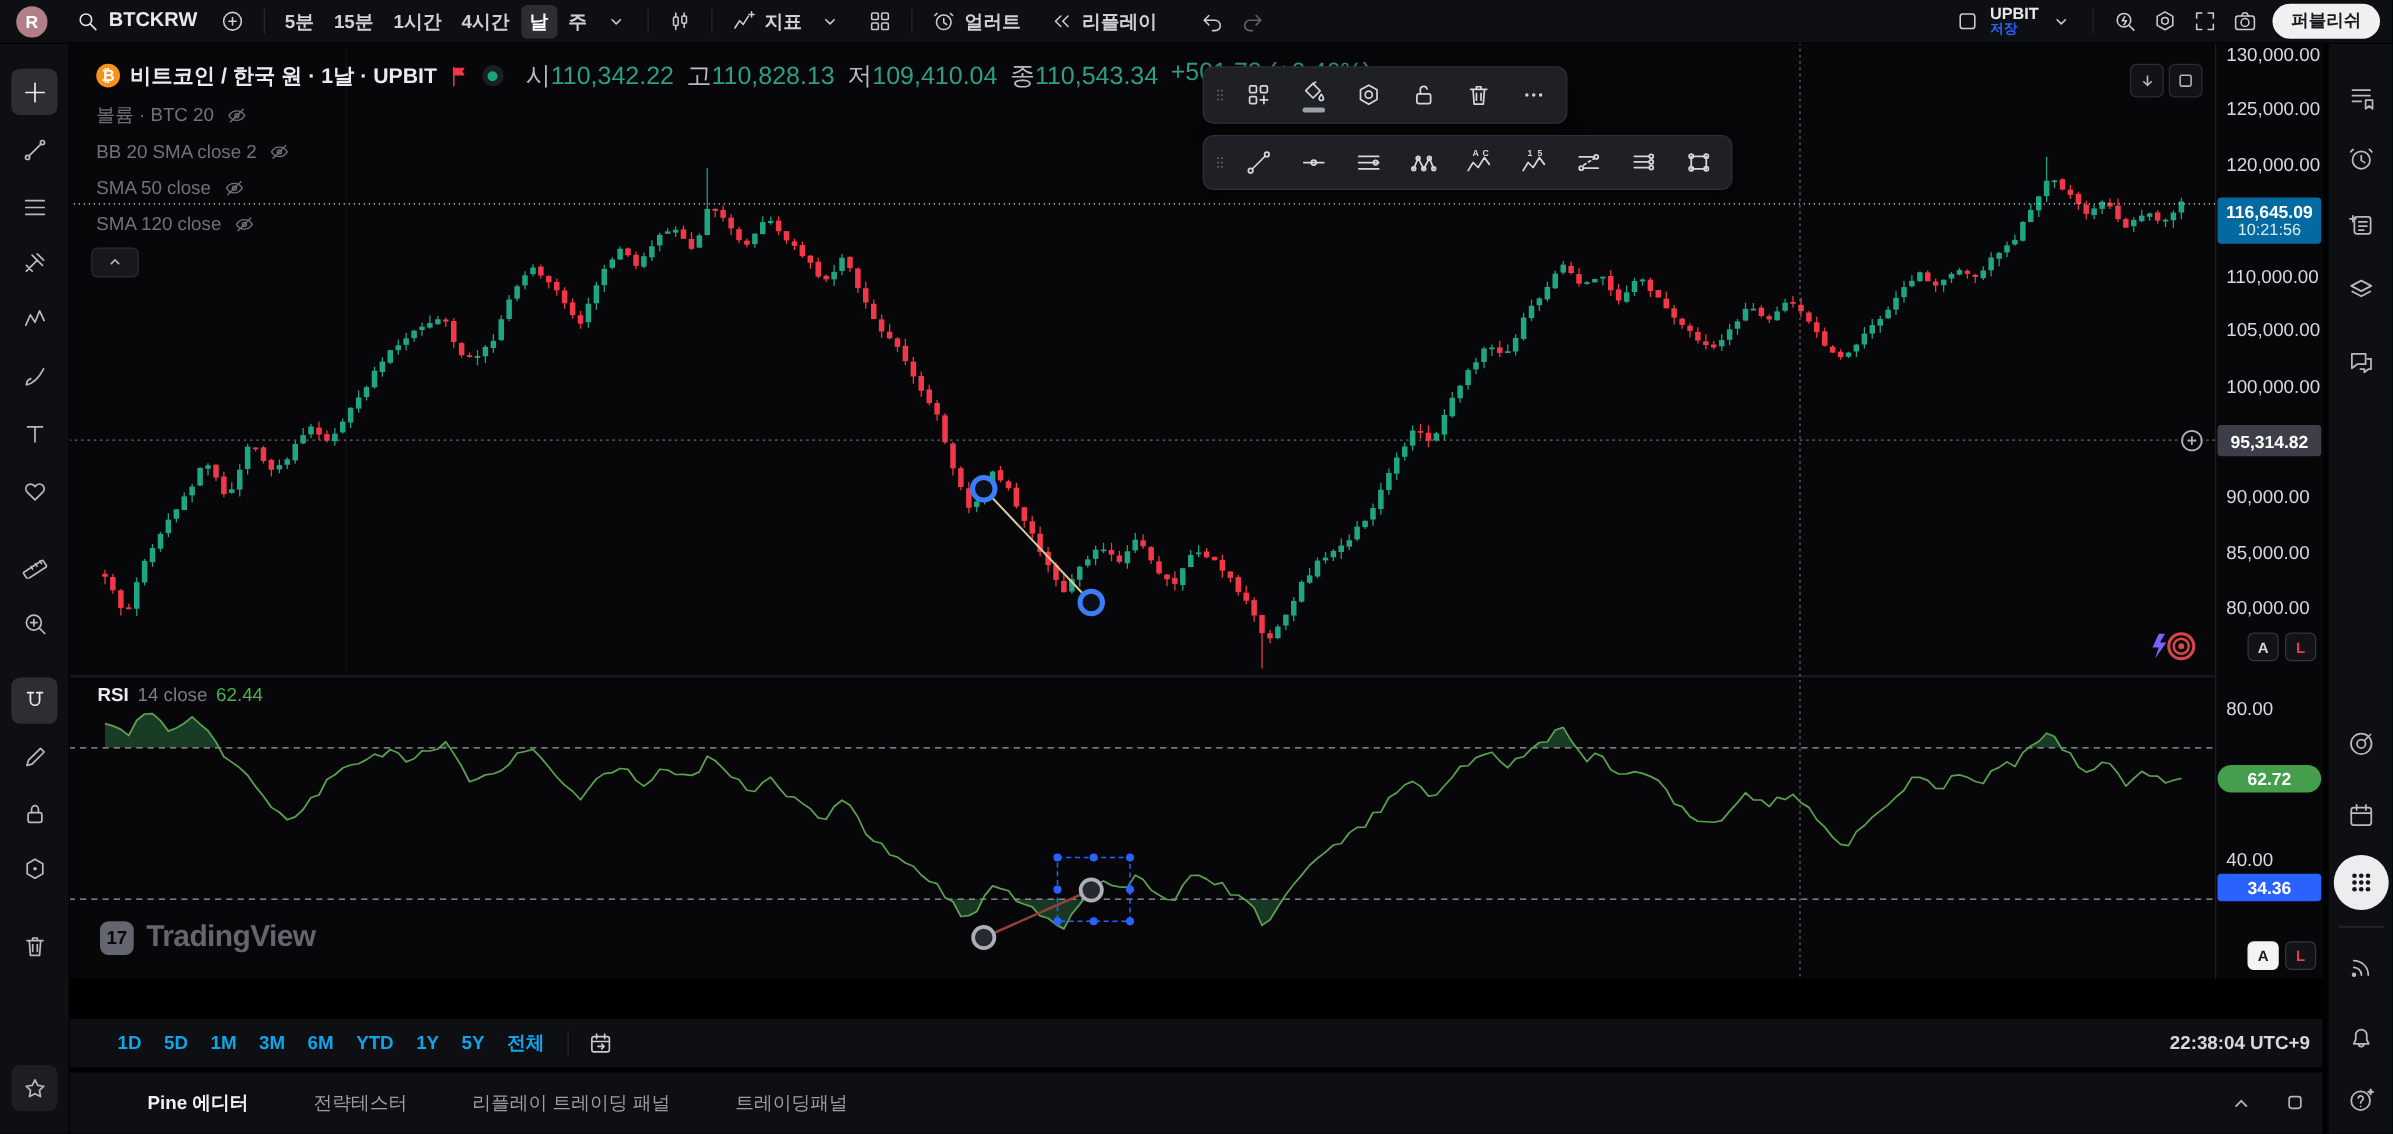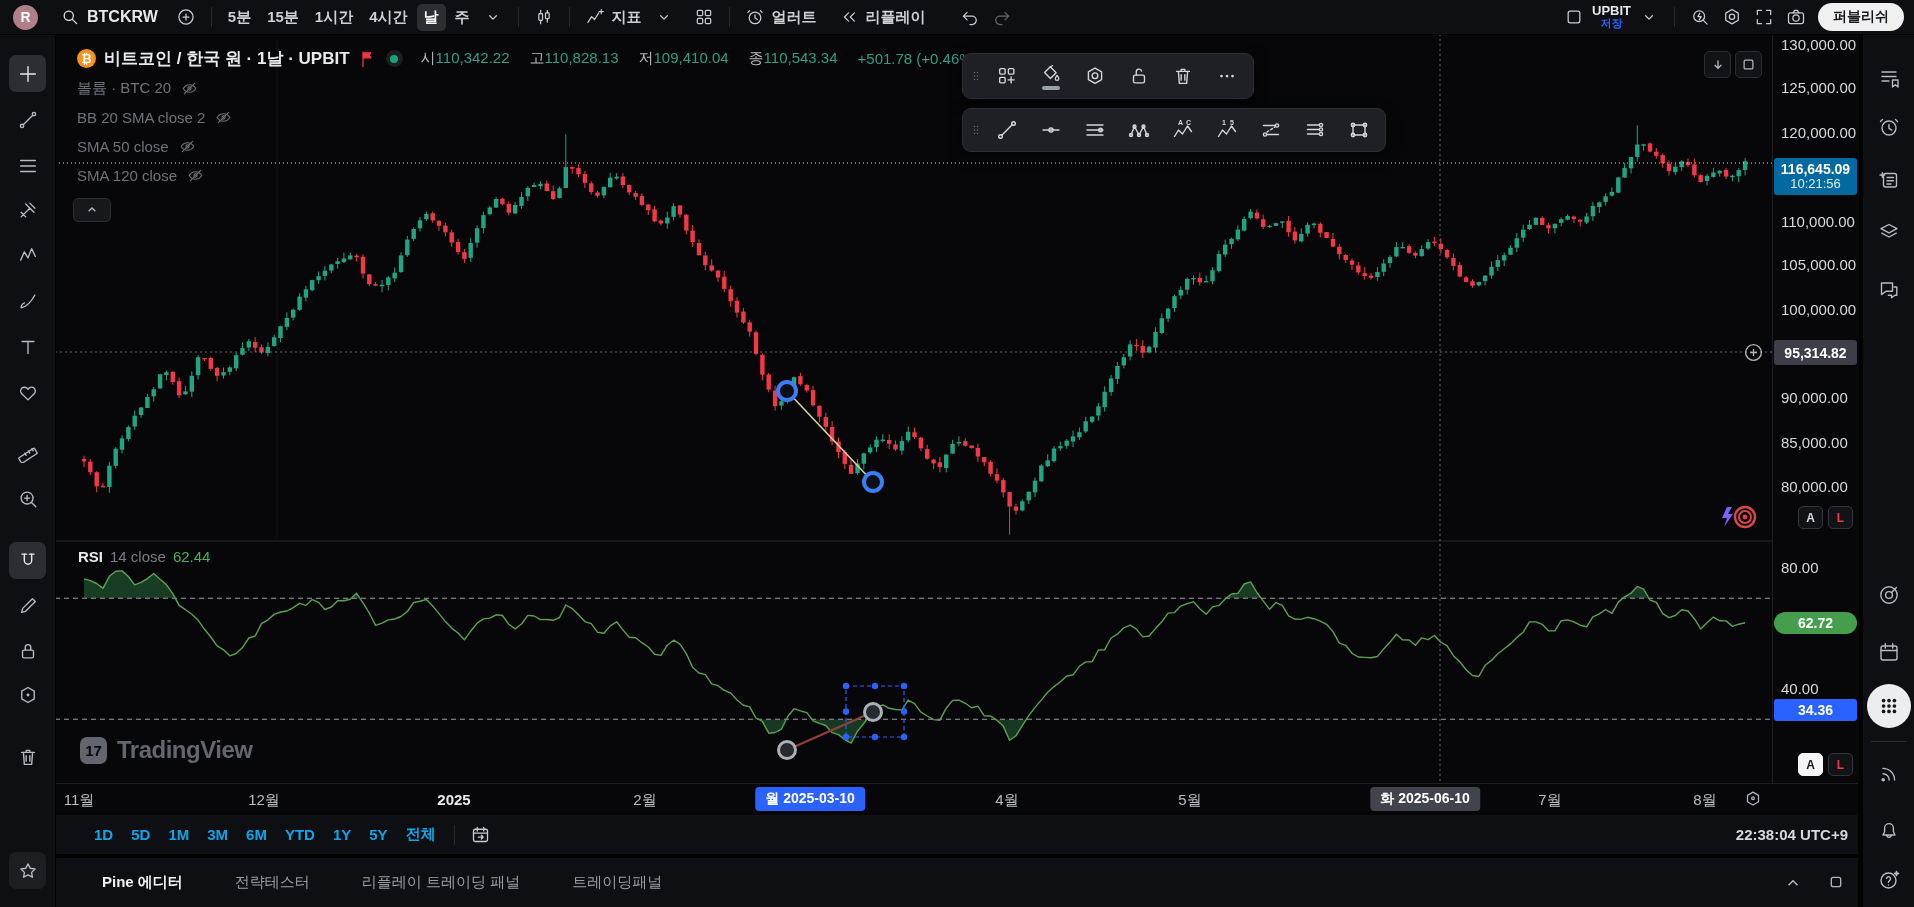--- a/index.html
+++ b/index.html
@@ -10,38 +10,38 @@
   #topbar{left:0;top:0;width:1914px;height:34px;background:#0e0f12;display:flex;align-items:center;justify-content:space-between;border-bottom:1px solid #000;z-index:40;}
   .tb-left,.tb-right{display:flex;align-items:center;height:100%;}
   .avatar{width:25px;height:25px;border-radius:50%;background:#b07f88;color:#fff;font-size:14px;font-weight:700;display:flex;align-items:center;justify-content:center;margin-left:13px;}
   .ibtn{display:flex;align-items:center;justify-content:center;border-radius:6px;cursor:pointer;padding:3px 6px;}
   .symbtn{display:flex;align-items:center;gap:7px;margin-left:22px;font-size:16px;font-weight:700;color:#e6e8ec;}
   .vdiv{width:1px;height:20px;background:#27292f;margin:0 9px;}
   .tf{font-size:15px;font-weight:600;color:#cdd0d6;padding:4px 7px;border-radius:5px;cursor:pointer;}
   .tf.sel{background:#2d2e34;color:#fff;}
   .tblabel{font-size:15px;font-weight:600;color:#cdd0d6;}
   .pill{background:#f0f0f1;color:#17181c;font-size:14px;font-weight:700;border-radius:14px;padding:5px 15px;margin:0 10px 0 6px;cursor:pointer;}
-  .upbit-stack{display:flex;flex-direction:column;align-items:center;line-height:1.05;margin:0 2px;}
+  .upbit-stack{display:flex;flex-direction:column;align-items:flex-start;line-height:1.05;margin:0 2px;}
   .upbit-stack .nm{font-size:13px;font-weight:700;color:#e6e8ec;}
   .upbit-stack .sv{font-size:11px;color:#2962ff;font-weight:600;}
   
   #lefttb{left:0;top:34px;width:55px;height:873px;background:#0e0f12;border-right:1px solid #000;z-index:30;}
   .ltool{position:absolute;left:9px;width:37px;height:37px;display:flex;align-items:center;justify-content:center;border-radius:7px;cursor:pointer;color:#b7bac2;}
   .ltool.active{background:#2d2e34;color:#e8eaee;}
   .ltool.boxed{background:#1d1e22;}
   
   #chart{left:55px;top:34px;width:1717px;height:749px;background:#070709;overflow:hidden;}
   #chart svg.main{position:absolute;left:0;top:0;}
   .legend{position:absolute;left:22px;top:13px;z-index:5;}
   .legend-title-row{display:flex;align-items:center;gap:8px;}
   .lt-text{font-size:17px;font-weight:600;color:#e8eaee;}
   .btc-logo{width:19px;height:19px;border-radius:50%;background:#f7931a;color:#fff;font-size:13px;font-weight:700;display:flex;align-items:center;justify-content:center;}
   .mkt-dot{width:17px;height:17px;border-radius:50%;background:#1b1e23;display:flex;align-items:center;justify-content:center;}
   .mkt-dot i{width:8px;height:8px;border-radius:50%;background:#17a37b;}
-  .ohlc-row{display:flex;gap:20px;font-size:15px;margin-left:10px;align-items:center;}
+  .ohlc-row{display:flex;gap:10px;font-size:20px;margin-left:10px;}
   .ohlc-row .lb{color:#b7bac2;}
   .ohlc-row .vl,.ohlc-row .chg{color:#2f9e85;}
   .ind-row{display:flex;align-items:center;gap:9px;margin-top:7px;height:22px;color:#6f727a;font-size:15px;cursor:pointer;}
   .collapse-btn{position:absolute;left:18px;top:164px;width:36px;height:22px;background:#17181c;border:1px solid #2b2d33;border-radius:5px;display:flex;align-items:center;justify-content:center;color:#b2b5be;cursor:pointer;}
   .rsi-legend{position:absolute;left:23px;top:514px;font-size:15px;z-index:5;display:flex;gap:7px;align-items:center;}
   .rsi-legend .nm{color:#e8eaee;font-weight:600;}
   .rsi-legend .st{color:#7a7d85;}
   .rsi-legend .vl{color:#4caf50;}
   .float-bar{position:absolute;background:#1e2025;border:1px solid #2d2f35;border-radius:9px;box-shadow:0 4px 14px rgba(0,0,0,.55);display:flex;align-items:center;padding:0 6px;z-index:20;}
   #fbar1{left:907px;top:19px;height:44px;gap:4px;}
@@ -66,21 +66,21 @@
   
   #taxis{left:55px;top:783px;width:1803px;height:31px;background:#070709;border-top:1px solid #1c1e23;z-index:8;}
   .mlabel{position:absolute;top:7px;font-size:15px;color:#b7bac1;transform:translateX(-50%);}
   .mlabel.strong{color:#e8eaee;font-weight:700;}
   .dbadge{position:absolute;top:3px;height:24px;border-radius:4px;color:#fff;font-size:14px;font-weight:700;display:flex;align-items:center;justify-content:center;padding:0 10px;transform:translateX(-50%);z-index:9;}
   
   #rangebar{left:55px;top:815px;width:1803px;height:39px;background:#0e0f12;display:flex;align-items:center;padding-left:30px;box-sizing:border-box;z-index:8;}
   .rbtn{font-size:15px;font-weight:600;color:#0ea5e9;padding:4px 9px;border-radius:5px;cursor:pointer;}
   .clock{position:absolute;right:10px;font-size:15px;font-weight:600;color:#d5d8de;}
   
-  #tabsbar{left:55px;top:858px;width:1803px;height:49px;background:#0e0f12;display:flex;align-items:center;gap:52px;padding-left:47px;box-sizing:border-box;z-index:8;}
+  #tabsbar{left:55px;top:858px;width:1803px;height:49px;background:#0e0f12;display:flex;align-items:center;gap:52px;padding-left:63px;box-sizing:border-box;z-index:8;}
   .tab{font-size:15px;color:#9b9ea6;cursor:pointer;}
   .tab.active{color:#f0f1f3;font-weight:700;}
   .tabs-right{position:absolute;right:14px;display:flex;gap:26px;color:#b2b5be;}
   
   #rsidebar{left:1862px;top:34px;width:52px;height:873px;background:#0e0f12;border-left:1px solid #000;z-index:30;}
   .rtool{position:absolute;left:11px;width:30px;height:30px;display:flex;align-items:center;justify-content:center;color:#b7bac2;cursor:pointer;}
   .apps-circle{position:absolute;left:4px;width:44px;height:44px;border-radius:50%;background:#ecedef;display:flex;align-items:center;justify-content:center;cursor:pointer;}
   .rs-div{position:absolute;left:8px;width:36px;height:1px;background:#2b2d33;}
   svg.ic{display:block;}
 </style>
@@ -1148,38 +1148,20 @@
       <div class="al-box" style="top: 472px;">
         <div class="al-btn">A</div>
         <div class="al-btn red">L</div>
       </div>
       <div class="al-box" style="top: 719px;">
         <div class="al-btn on">A</div>
         <div class="al-btn red">L</div>
       </div>
     </div>
 
-  <div id="taxis" class="abs">
-      <div class="mlabel" style="left: 24px;">11월</div>
-      <div class="mlabel" style="left: 209px;">12월</div>
-      <div class="mlabel strong" style="left: 399px;">2025</div>
-      <div class="mlabel" style="left: 590px;">2월</div>
-      <div class="mlabel" style="left: 952px;">4월</div>
-      <div class="mlabel" style="left: 1135px;">5월</div>
-      <div class="mlabel" style="left: 1495px;">7월</div>
-      <div class="mlabel" style="left: 1650px;">8월</div>
-      <div class="dbadge" style="left: 755px; background: rgb(41, 98, 255);">월 2025-03-10</div>
-      <div class="dbadge" style="left: 1370px; background: rgb(65, 68, 77);">화 2025-06-10</div>
-      <div style="position: absolute; left: 1687px; top: 4px; color: rgb(178, 181, 190);">
-        <svg class="ic" width="22" height="22" viewBox="0 0 24 24" fill="none" stroke="currentColor" stroke-width="1.4" stroke-linecap="round" stroke-linejoin="round">
-          <path d="M12 4.5l6 3.5v7l-6 3.5-6-3.5v-7z"></path>
-          <circle cx="12" cy="11.2" r="1.5"></circle>
-        </svg>
-      </div>
-    </div>
 
   <div id="rangebar" class="abs">
 
   <div class="rbtn">1D</div>
       <div class="rbtn">5D</div>
       <div class="rbtn">1M</div>
       <div class="rbtn">3M</div>
       <div class="rbtn">6M</div>
       <div class="rbtn">YTD</div>
       <div class="rbtn">1Y</div>

